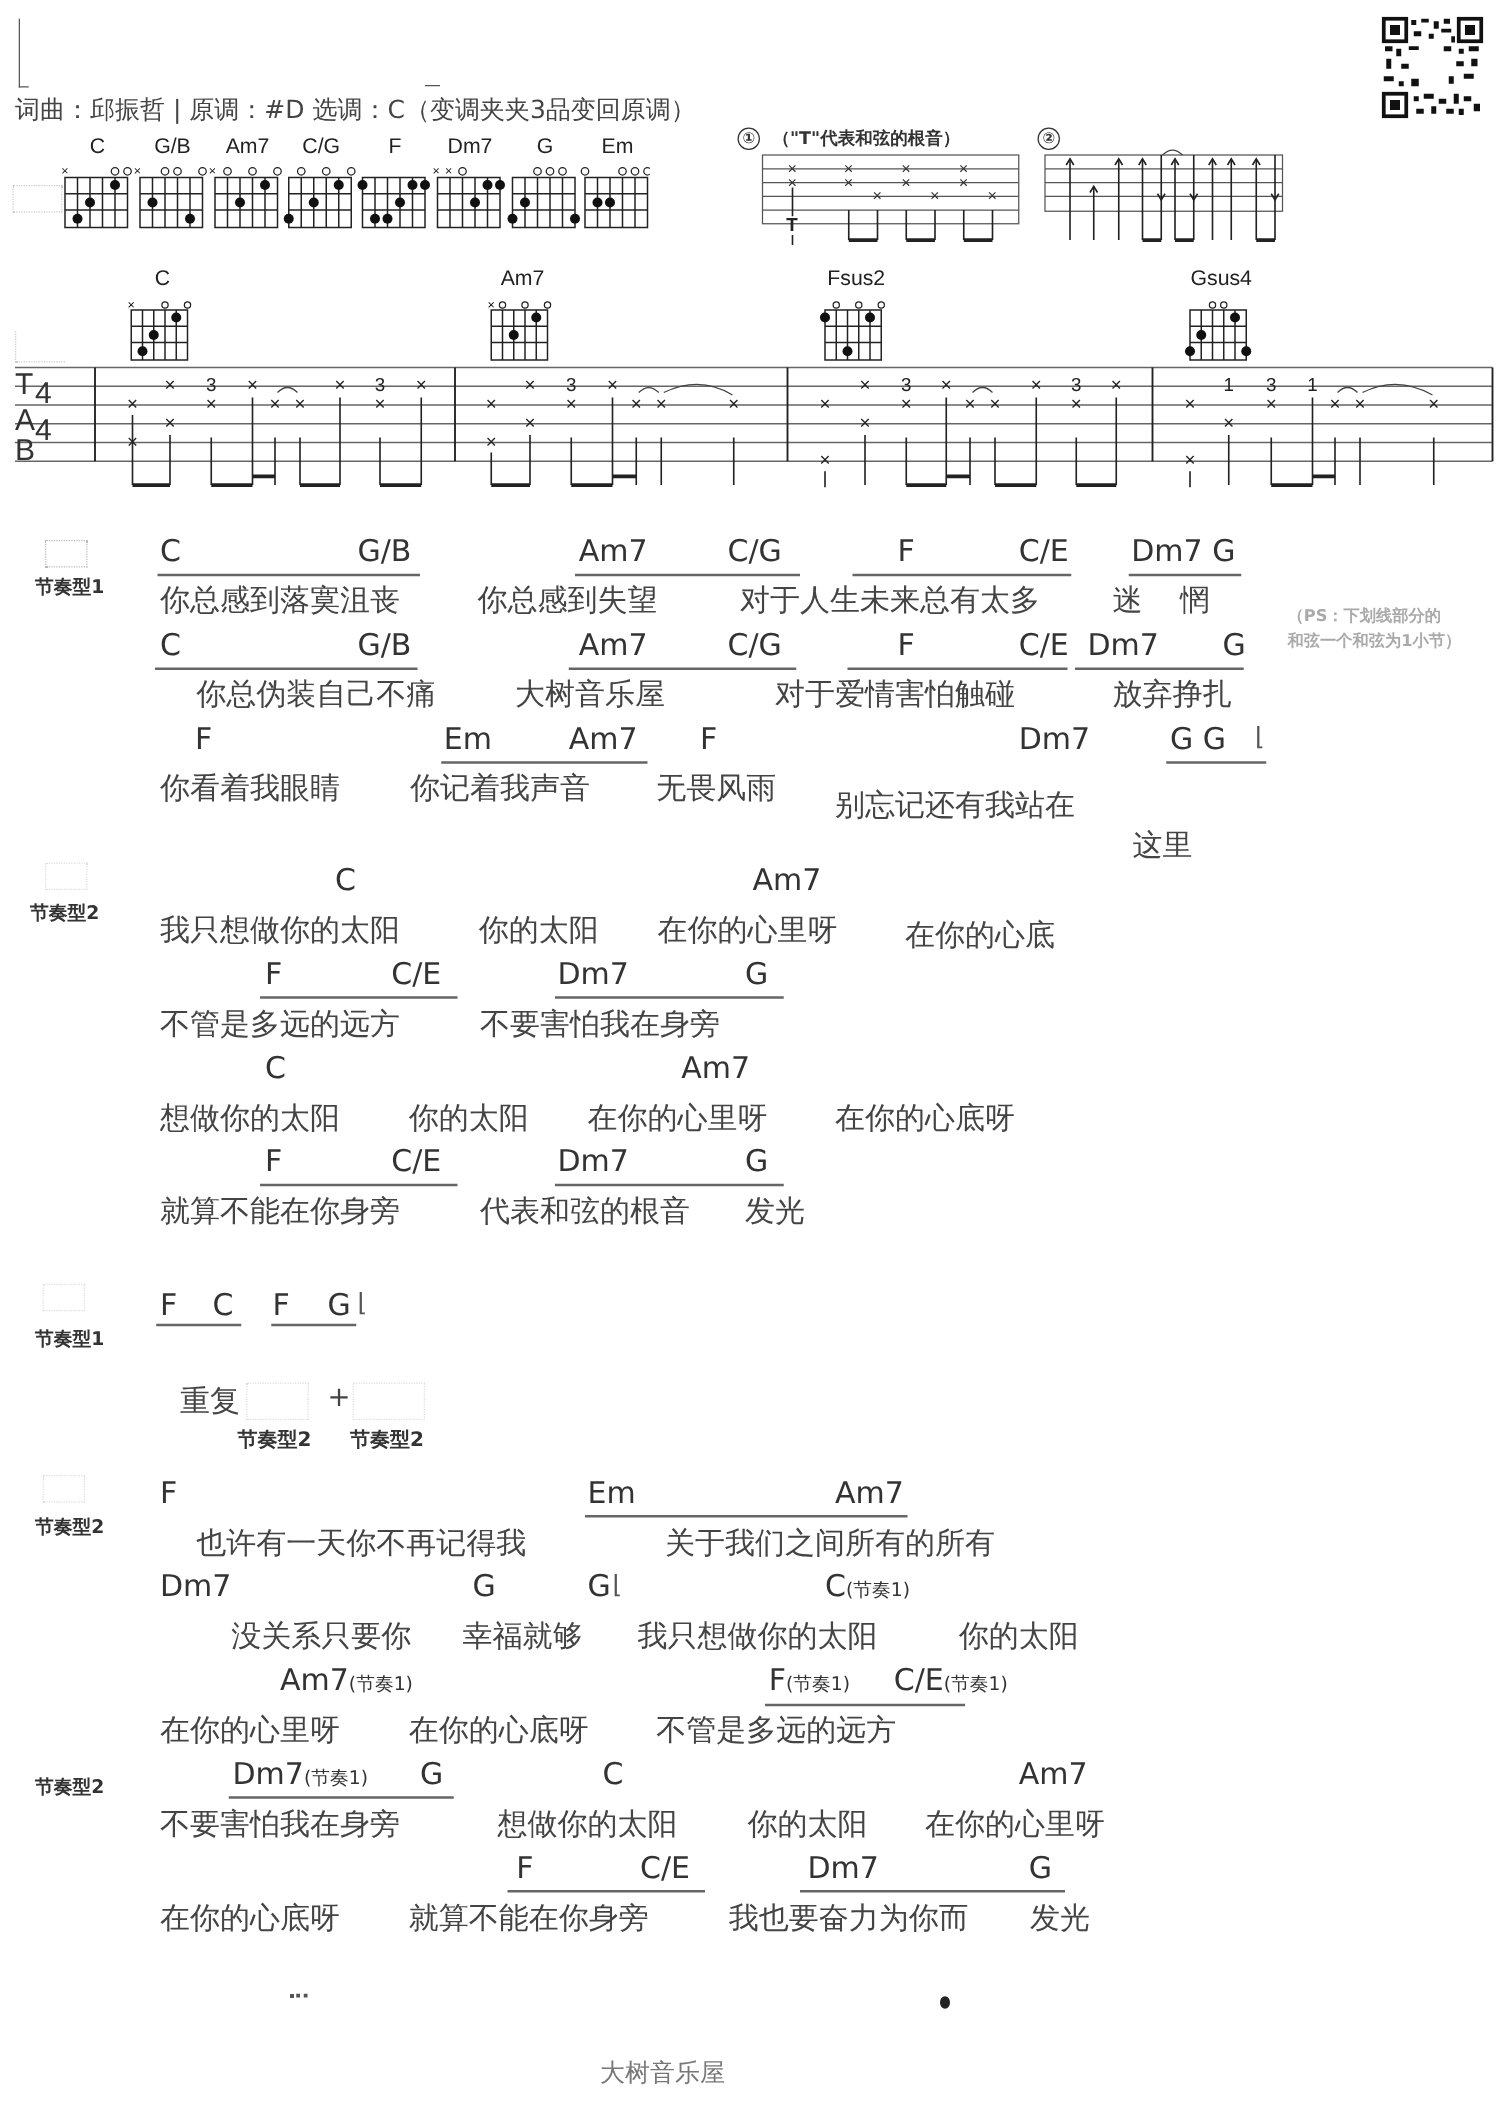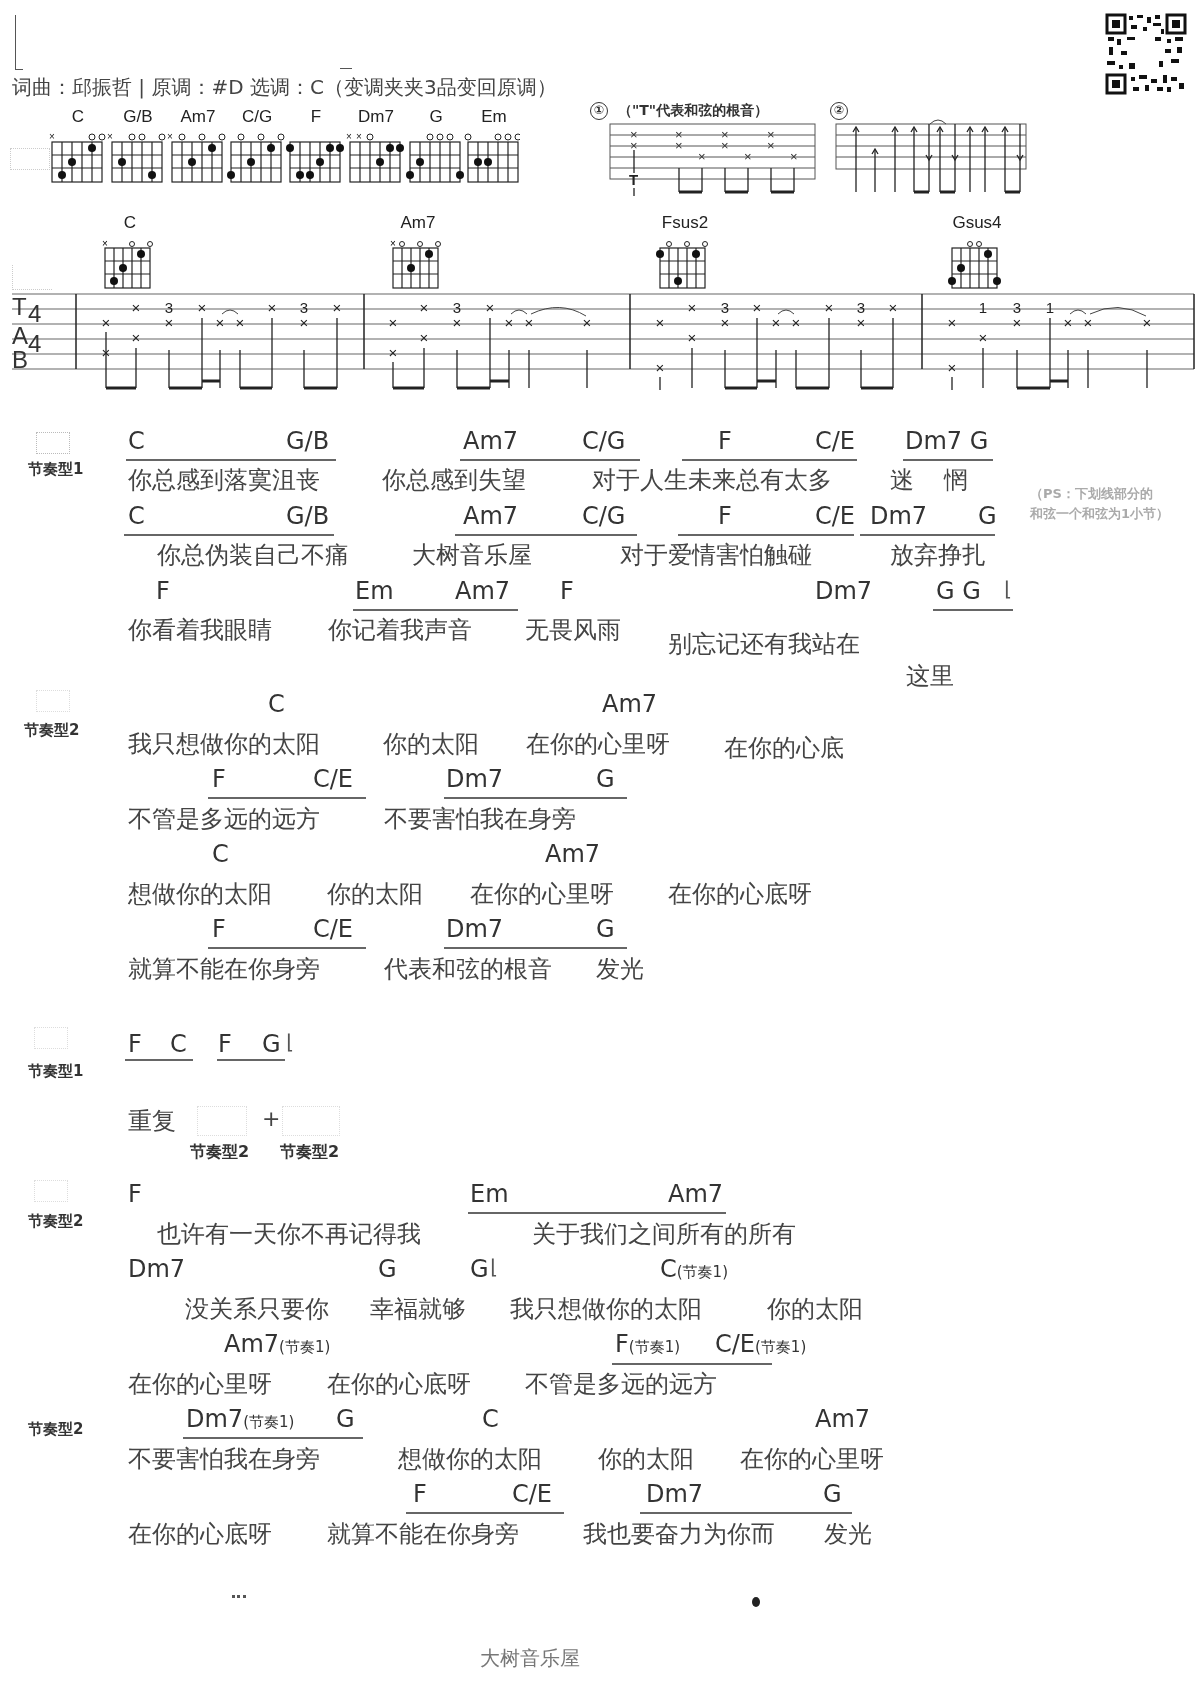--- a/index.html
+++ b/index.html
@@ -628,21 +628,21 @@
 <div class="sect-badge" style="left:34px;top:1027px;border-color:#ddd;"></div>
 <div class="sect-label" style="left:28px;top:1062px;">节奏型1</div>
 <div class="chord" style="left:128px;top:1030px;">F</div>
 <div class="chord" style="left:170px;top:1030px;">C</div>
 <div class="uline" style="left:125px;top:1059px;width:68px;"></div>
 <div class="chord" style="left:218px;top:1030px;">F</div>
 <div class="chord" style="left:262px;top:1030px;">G</div>
 <div class="abs" style="left:286px;top:1030px;font-size:20px;color:#555;">⌊</div>
 <div class="uline" style="left:217px;top:1059px;width:68px;"></div>
 
-<div class="repeat-text" style="left:128px;top:1105px;">重复</div>
+<div class="repeat-text" style="left:144px;top:1105px;">重复</div>
 <div class="sect-badge" style="left:197px;top:1106px;width:50px;height:30px;border-color:#ddd;"></div>
 <div class="abs" style="left:262px;top:1106px;font-size:22px;color:#444;">+</div>
 <div class="sect-badge" style="left:282px;top:1106px;width:58px;height:30px;border-color:#ddd;"></div>
 <div class="rhythm-label" style="left:190px;top:1142px;font-size:16px;">节奏型2</div>
 <div class="rhythm-label" style="left:280px;top:1142px;font-size:16px;">节奏型2</div>
 
 <div class="sect-badge" style="left:34px;top:1180px;border-color:#ddd;"></div>
 <div class="sect-label" style="left:28px;top:1212px;">节奏型2</div>
 
 <div class="chord" style="left:128px;top:1180px;">F</div>

